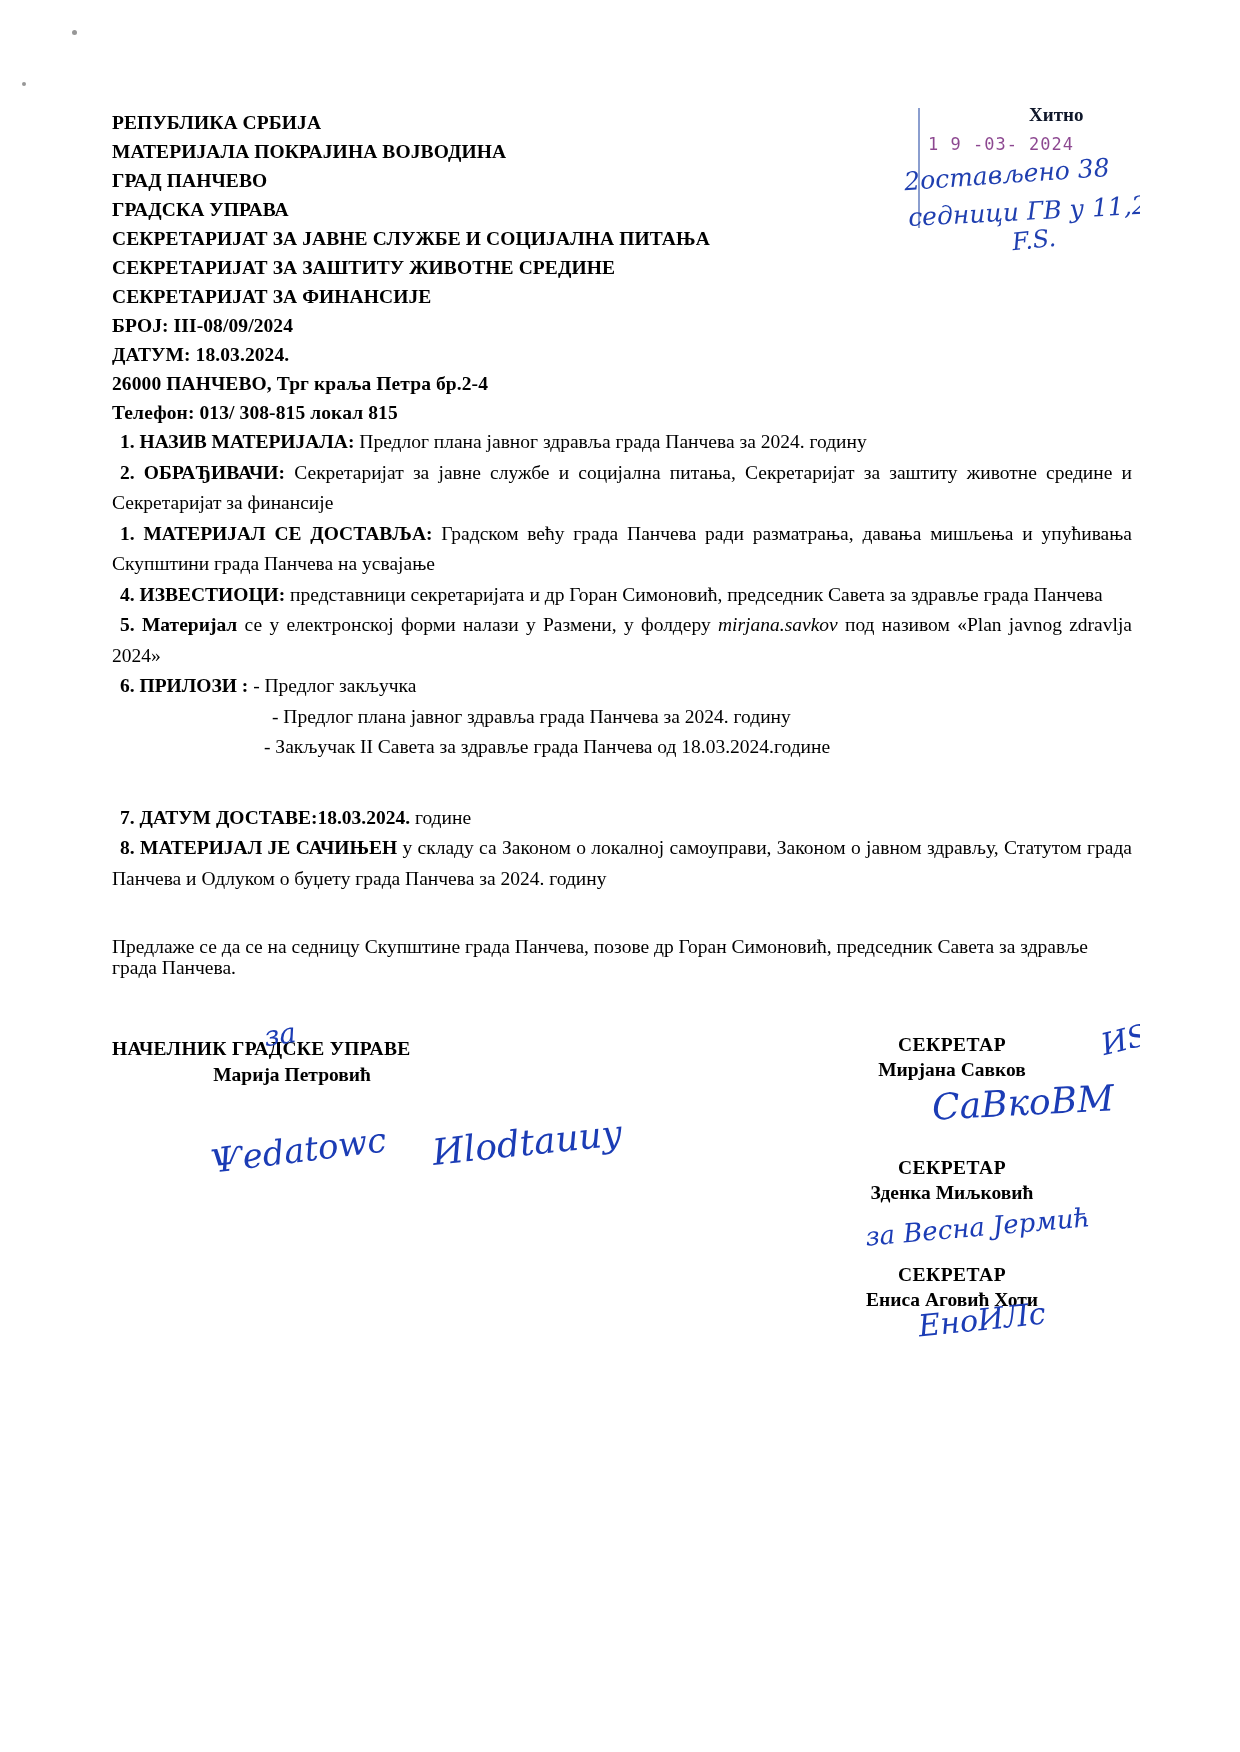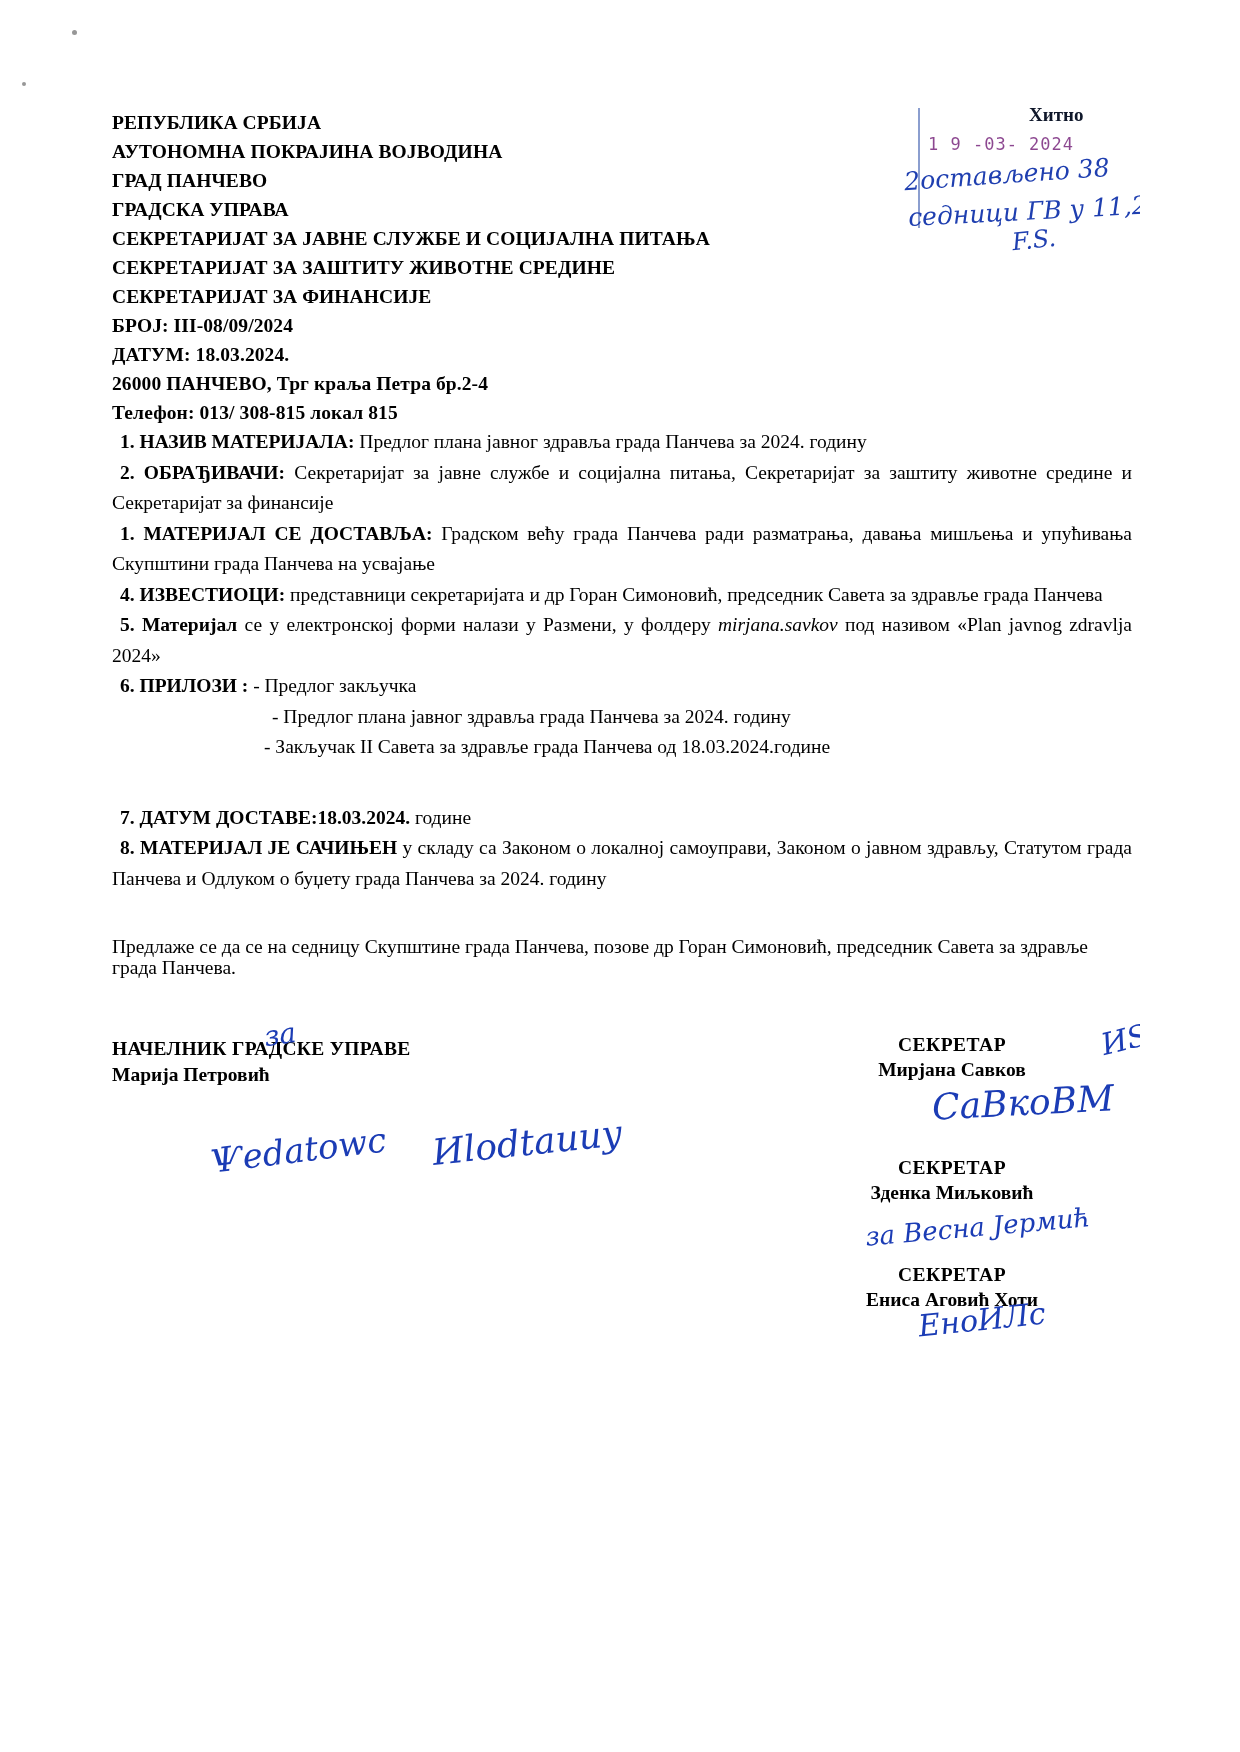--- a/index.html
+++ b/index.html
@@ -75,20 +75,21 @@
     text-align: left;
   }
   .sig-left .role {
     font-weight: bold;
     font-size: 19.5px;
     letter-spacing: 0.3px;
   }
   .sig-left .name {
     font-weight: bold;
     font-size: 19.5px;
+    text-align: center;
     width: 360px;
     margin-top: 4px;
   }
   .sig-right {
     position: absolute;
     right: 0;
     top: 16px;
     width: 380px;
     text-align: center;
   }
@@ -236,21 +237,21 @@
 
 <div class="page">
 
   <div class="dot d1"></div>
   <div class="dot d2"></div>
 
   <div class="content">
 
     <div>
       <div class="hdr-line">РЕПУБЛИКА СРБИЈА</div>
-      <div class="hdr-line">АУТОНОМНА ПОКРАЈИНА ВОЈВОДИНА</div>
+      <div class="hdr-line">МАТЕРИЈАЛА ПОКРАЈИНА ВОЈВОДИНА</div>
       <div class="hdr-line">ГРАД ПАНЧЕВО</div>
       <div class="hdr-line">ГРАДСКА УПРАВА</div>
       <div class="hdr-line">СЕКРЕТАРИЈАТ ЗА ЈАВНЕ СЛУЖБЕ И СОЦИЈАЛНА ПИТАЊА</div>
       <div class="hdr-line">СЕКРЕТАРИЈАТ ЗА ЗАШТИТУ ЖИВОТНЕ СРЕДИНЕ</div>
       <div class="hdr-line">СЕКРЕТАРИЈАТ ЗА ФИНАНСИЈЕ</div>
       <div class="hdr-line">БРОЈ: III-08/09/2024</div>
       <div class="hdr-line">ДАТУМ: 18.03.2024.</div>
       <div class="hdr-line">26000 ПАНЧЕВО, Трг краља Петра   бр.2-4</div>
       <div class="hdr-line">Телефон: 013/ 308-815 локал 815</div>
     </div>

